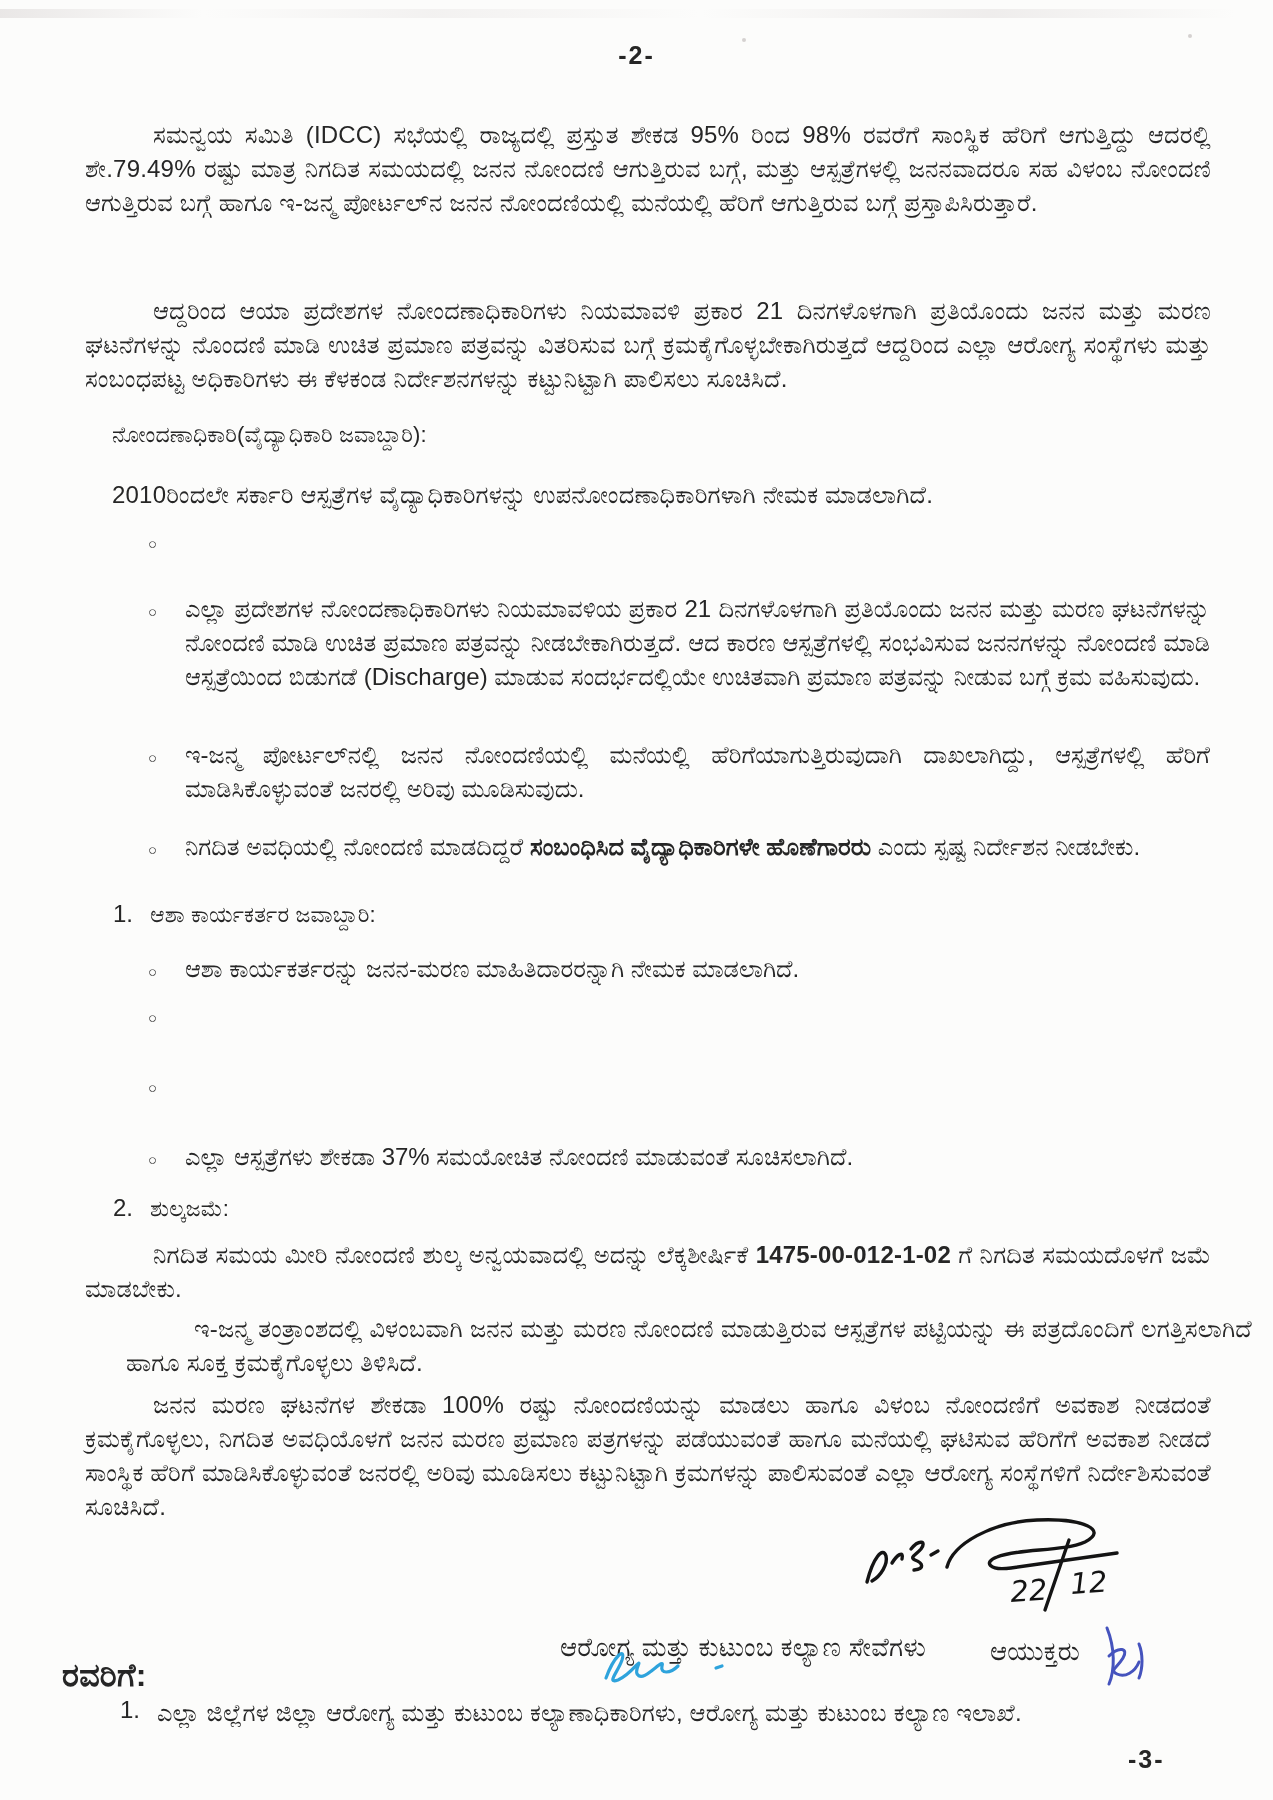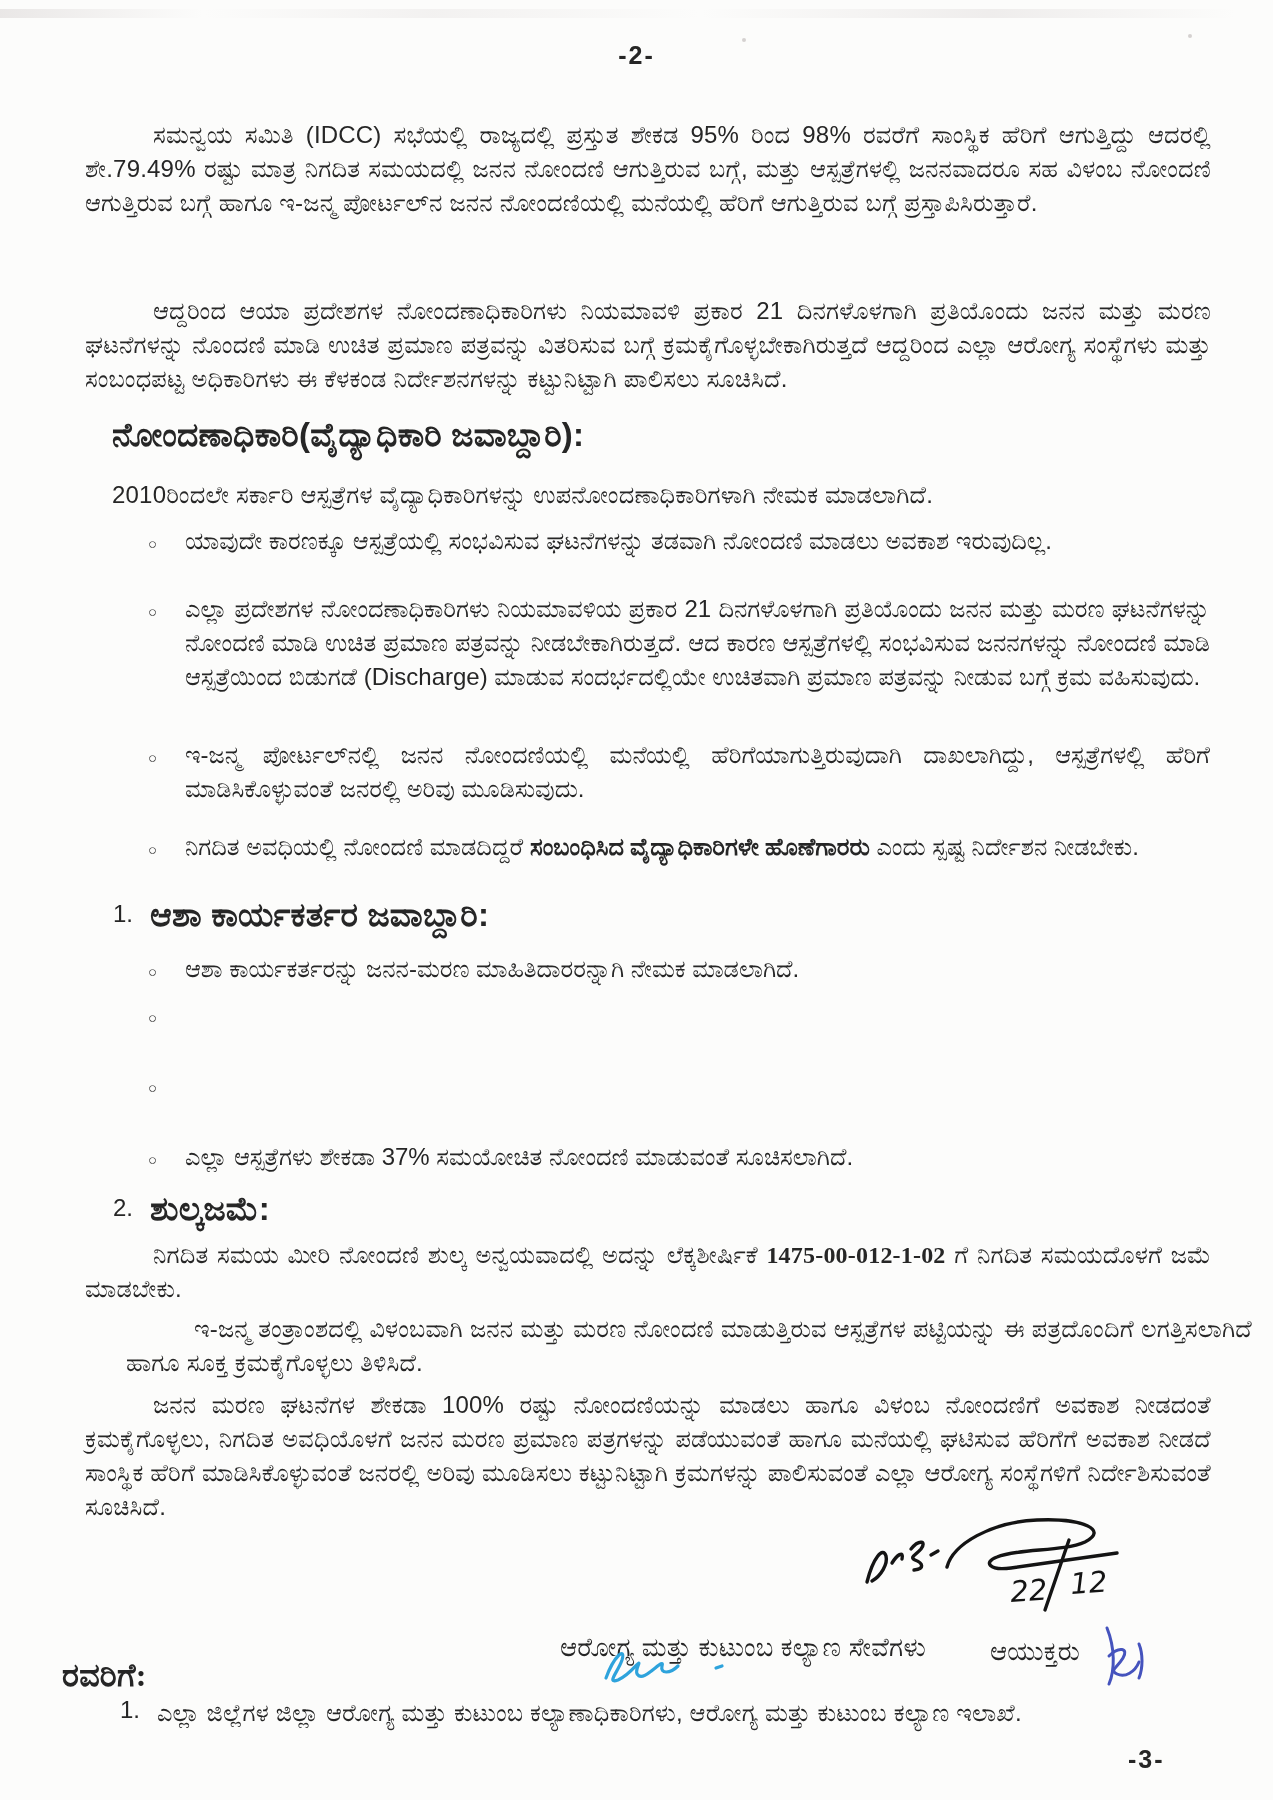--- a/index.html
+++ b/index.html
@@ -8,22 +8,22 @@
     width:1273px;height:1800px;
     margin:0 auto;
     background:#fcfcfb;
     font-family:"Liberation Sans","DejaVu Sans",sans-serif;
     color:#262626;
     overflow:hidden;
   }
   .t{position:absolute;font-size:24px;line-height:34px;letter-spacing:.2px;}
   .just{text-align:justify;}
   .ind{text-indent:68px;}
-  .b{font-weight:bold;font-family:Liberation Serif, serif;}
-  .heading{font-size:33px;font-weight:bold;}
+  .b{font-weight:bold;}
+  .heading{font-size:22px;font-weight:normal;}
   .pagenum{font-weight:bold;font-size:25px;letter-spacing:2px;}
   .bullet{position:absolute;left:185px;width:1025px;font-size:24px;line-height:34px;text-align:justify;}
   .bullet .marker{position:absolute;left:-37px;top:3px;font-size:15px;color:#3a3a3a;}
   .secnum{position:absolute;font-size:24px;}
   .artifact-top{
     position:absolute;top:9px;left:0;width:100%;height:9px;
     background:linear-gradient(90deg,
       rgba(185,176,176,.28) 0%,rgba(250,248,248,0) 16%,
       rgba(205,198,198,.20) 34%,rgba(250,248,248,0) 55%,
       rgba(196,188,188,.24) 78%,rgba(250,248,248,0) 97%);
@@ -45,21 +45,20 @@
   <div class="t just ind" style="left:85px;top:118px;width:1126px;">ಸಮನ್ವಯ ಸಮಿತಿ (IDCC) ಸಭೆಯಲ್ಲಿ ರಾಜ್ಯದಲ್ಲಿ ಪ್ರಸ್ತುತ ಶೇಕಡ 95% ರಿಂದ 98% ರವರೆಗೆ ಸಾಂಸ್ಥಿಕ ಹೆರಿಗೆ ಆಗುತ್ತಿದ್ದು ಆದರಲ್ಲಿ ಶೇ.79.49% ರಷ್ಟು ಮಾತ್ರ ನಿಗದಿತ ಸಮಯದಲ್ಲಿ ಜನನ ನೋಂದಣಿ ಆಗುತ್ತಿರುವ ಬಗ್ಗೆ, ಮತ್ತು ಆಸ್ಪತ್ರೆಗಳಲ್ಲಿ ಜನನವಾದರೂ ಸಹ ವಿಳಂಬ ನೋಂದಣಿ ಆಗುತ್ತಿರುವ ಬಗ್ಗೆ ಹಾಗೂ ಇ-ಜನ್ಮ ಪೋರ್ಟಲ್‌ನ ಜನನ ನೋಂದಣಿಯಲ್ಲಿ ಮನೆಯಲ್ಲಿ ಹೆರಿಗೆ ಆಗುತ್ತಿರುವ ಬಗ್ಗೆ ಪ್ರಸ್ತಾಪಿಸಿರುತ್ತಾರೆ.</div>
 
   <div class="t just ind" style="left:85px;top:262px;width:1126px;margin-top:32px;">ಆದ್ದರಿಂದ ಆಯಾ ಪ್ರದೇಶಗಳ ನೋಂದಣಾಧಿಕಾರಿಗಳು ನಿಯಮಾವಳಿ ಪ್ರಕಾರ 21 ದಿನಗಳೊಳಗಾಗಿ ಪ್ರತಿಯೊಂದು ಜನನ ಮತ್ತು ಮರಣ ಘಟನೆಗಳನ್ನು ನೊಂದಣಿ ಮಾಡಿ ಉಚಿತ ಪ್ರಮಾಣ ಪತ್ರವನ್ನು ವಿತರಿಸುವ ಬಗ್ಗೆ ಕ್ರಮಕೈಗೊಳ್ಳಬೇಕಾಗಿರುತ್ತದೆ ಆದ್ದರಿಂದ ಎಲ್ಲಾ ಆರೋಗ್ಯ ಸಂಸ್ಥೆಗಳು ಮತ್ತು ಸಂಬಂಧಪಟ್ಟ ಅಧಿಕಾರಿಗಳು ಈ ಕೆಳಕಂಡ ನಿರ್ದೇಶನಗಳನ್ನು ಕಟ್ಟುನಿಟ್ಟಾಗಿ ಪಾಲಿಸಲು ಸೂಚಿಸಿದೆ.</div>
 
   <div class="t heading" style="left:112px;top:418px;">ನೋಂದಣಾಧಿಕಾರಿ(ವೈದ್ಯಾಧಿಕಾರಿ ಜವಾಬ್ದಾರಿ):</div>
 
   <div class="t" style="left:112px;top:478px;width:1100px;">2010ರಿಂದಲೇ ಸರ್ಕಾರಿ ಆಸ್ಪತ್ರೆಗಳ ವೈದ್ಯಾಧಿಕಾರಿಗಳನ್ನು ಉಪನೋಂದಣಾಧಿಕಾರಿಗಳಾಗಿ ನೇಮಕ ಮಾಡಲಾಗಿದೆ.</div>
 
   <div class="bullet" style="top:524px;">
     <span class="marker">○</span>
-    <span>ಯಾವುದೇ ಕಾರಣಕ್ಕೂ ಆಸ್ಪತ್ರೆಯಲ್ಲಿ ಸಂಭವಿಸುವ ಘಟನೆಗಳನ್ನು ತಡವಾಗಿ ನೋಂದಣಿ ಮಾಡಲು ಅವಕಾಶ ಇರುವುದಿಲ್ಲ.</span>
   </div>
 
   <div class="bullet" style="top:592px;">
     <span class="marker">○</span>
     <span>ಎಲ್ಲಾ ಪ್ರದೇಶಗಳ ನೋಂದಣಾಧಿಕಾರಿಗಳು ನಿಯಮಾವಳಿಯ ಪ್ರಕಾರ 21 ದಿನಗಳೊಳಗಾಗಿ ಪ್ರತಿಯೊಂದು ಜನನ ಮತ್ತು ಮರಣ ಘಟನೆಗಳನ್ನು ನೋಂದಣಿ ಮಾಡಿ ಉಚಿತ ಪ್ರಮಾಣ ಪತ್ರವನ್ನು ನೀಡಬೇಕಾಗಿರುತ್ತದೆ. ಆದ ಕಾರಣ ಆಸ್ಪತ್ರೆಗಳಲ್ಲಿ ಸಂಭವಿಸುವ ಜನನಗಳನ್ನು ನೋಂದಣಿ ಮಾಡಿ ಆಸ್ಪತ್ರೆಯಿಂದ ಬಿಡುಗಡೆ (Discharge) ಮಾಡುವ ಸಂದರ್ಭದಲ್ಲಿಯೇ ಉಚಿತವಾಗಿ ಪ್ರಮಾಣ ಪತ್ರವನ್ನು ನೀಡುವ ಬಗ್ಗೆ ಕ್ರಮ ವಹಿಸುವುದು.</span>
   </div>
 
   <div class="bullet" style="top:738px;">
     <span class="marker">○</span>
     <span>ಇ-ಜನ್ಮ ಪೋರ್ಟಲ್‌ನಲ್ಲಿ ಜನನ ನೋಂದಣಿಯಲ್ಲಿ ಮನೆಯಲ್ಲಿ ಹೆರಿಗೆಯಾಗುತ್ತಿರುವುದಾಗಿ ದಾಖಲಾಗಿದ್ದು, ಆಸ್ಪತ್ರೆಗಳಲ್ಲಿ ಹೆರಿಗೆ ಮಾಡಿಸಿಕೊಳ್ಳುವಂತೆ ಜನರಲ್ಲಿ ಅರಿವು ಮೂಡಿಸುವುದು.</span>

